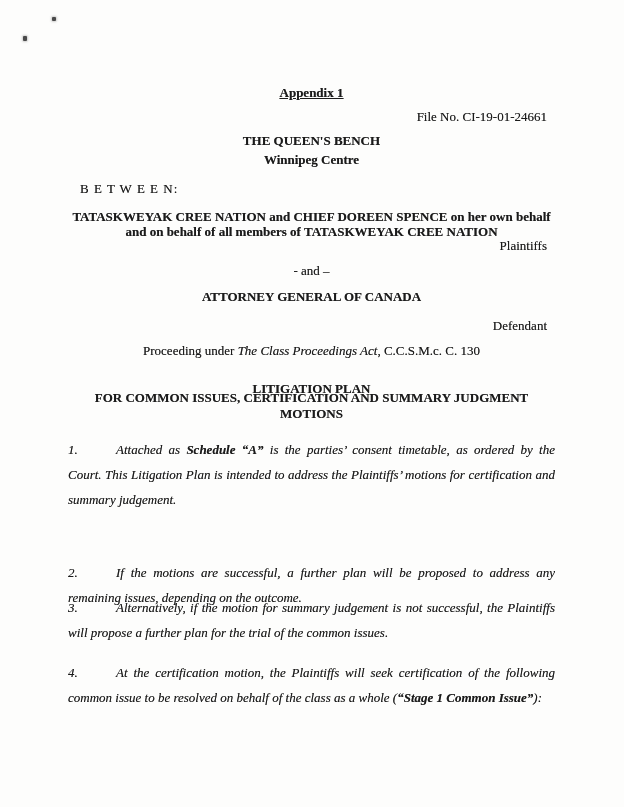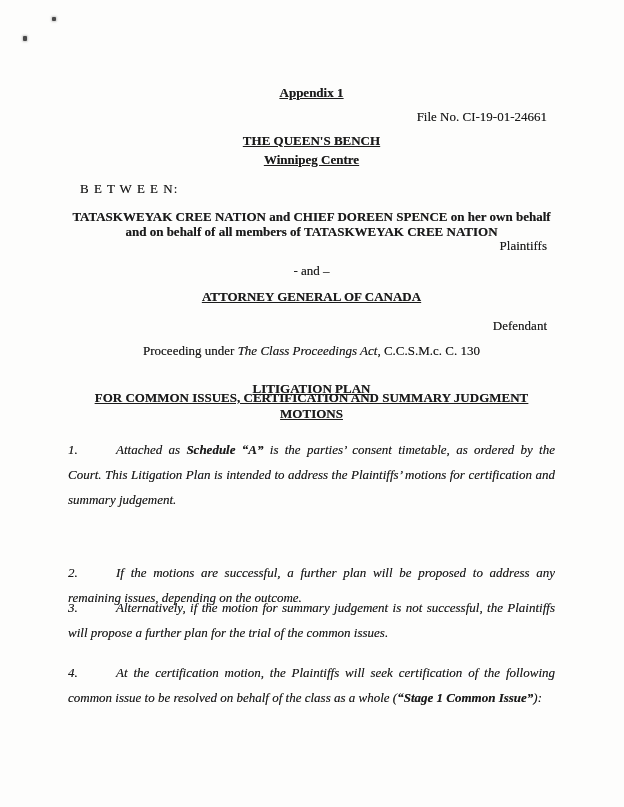--- a/index.html
+++ b/index.html
@@ -18,21 +18,21 @@
     overflow: hidden;
     text-shadow: 0 0 0.3px rgba(20,20,20,0.55);
   }
   .block {
     position: absolute;
     left: 68px;
     width: 487px;
   }
   .center { text-align: center; }
   .right  { text-align: right; padding-right: 8px; box-sizing: border-box; }
-  .bold   { font-weight: bold; text-decoration: underline; }
+  .bold   { font-weight: bold; }
   .appendix-line { top: 85px; }
   .appendix-line span { font-weight: bold; text-decoration: underline; }
   .file-no        { top: 109px; }
   .court-name     { top: 133px; }
   .court-centre   { top: 152px; }
   .between-line   { top: 181px; padding-left: 12px; letter-spacing: 1px; box-sizing: border-box; }
   .parties-plaintiff { top: 209px; line-height: 15px; font-weight: bold; }
   .role-plaintiffs   { top: 238px; }
   .and-separator     { top: 263px; }
   .defendant-name    { top: 289px; }

